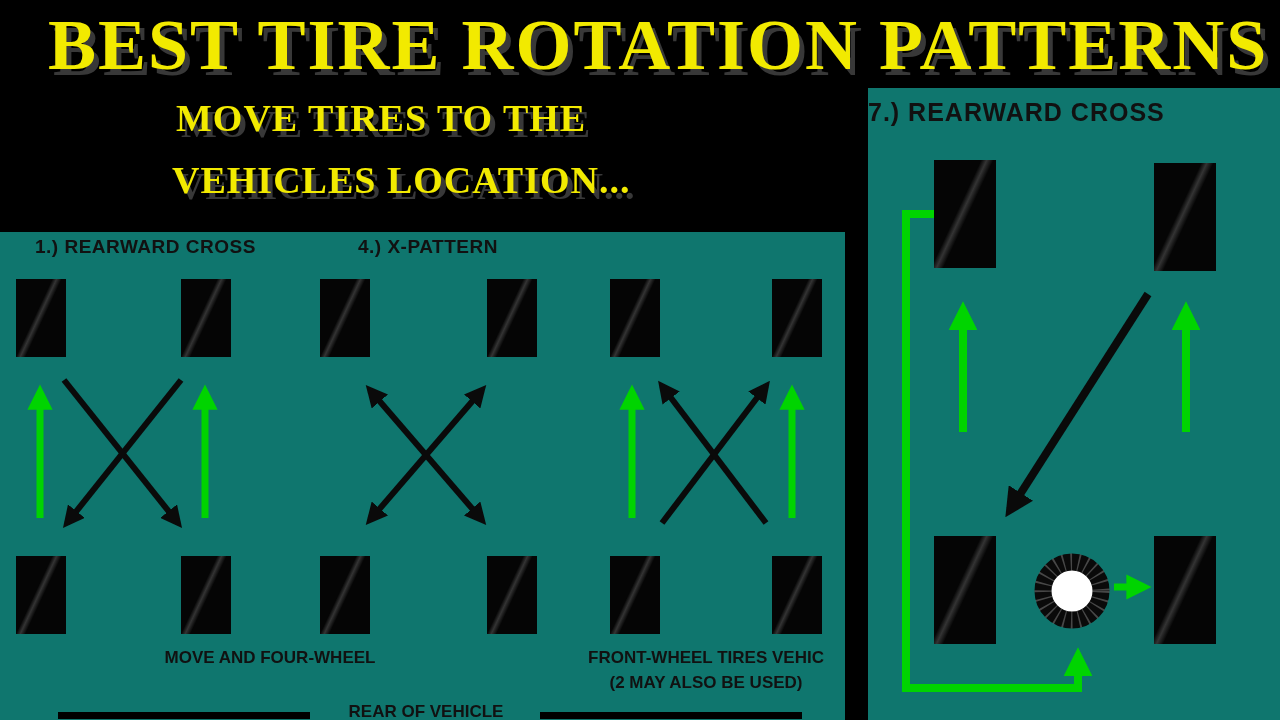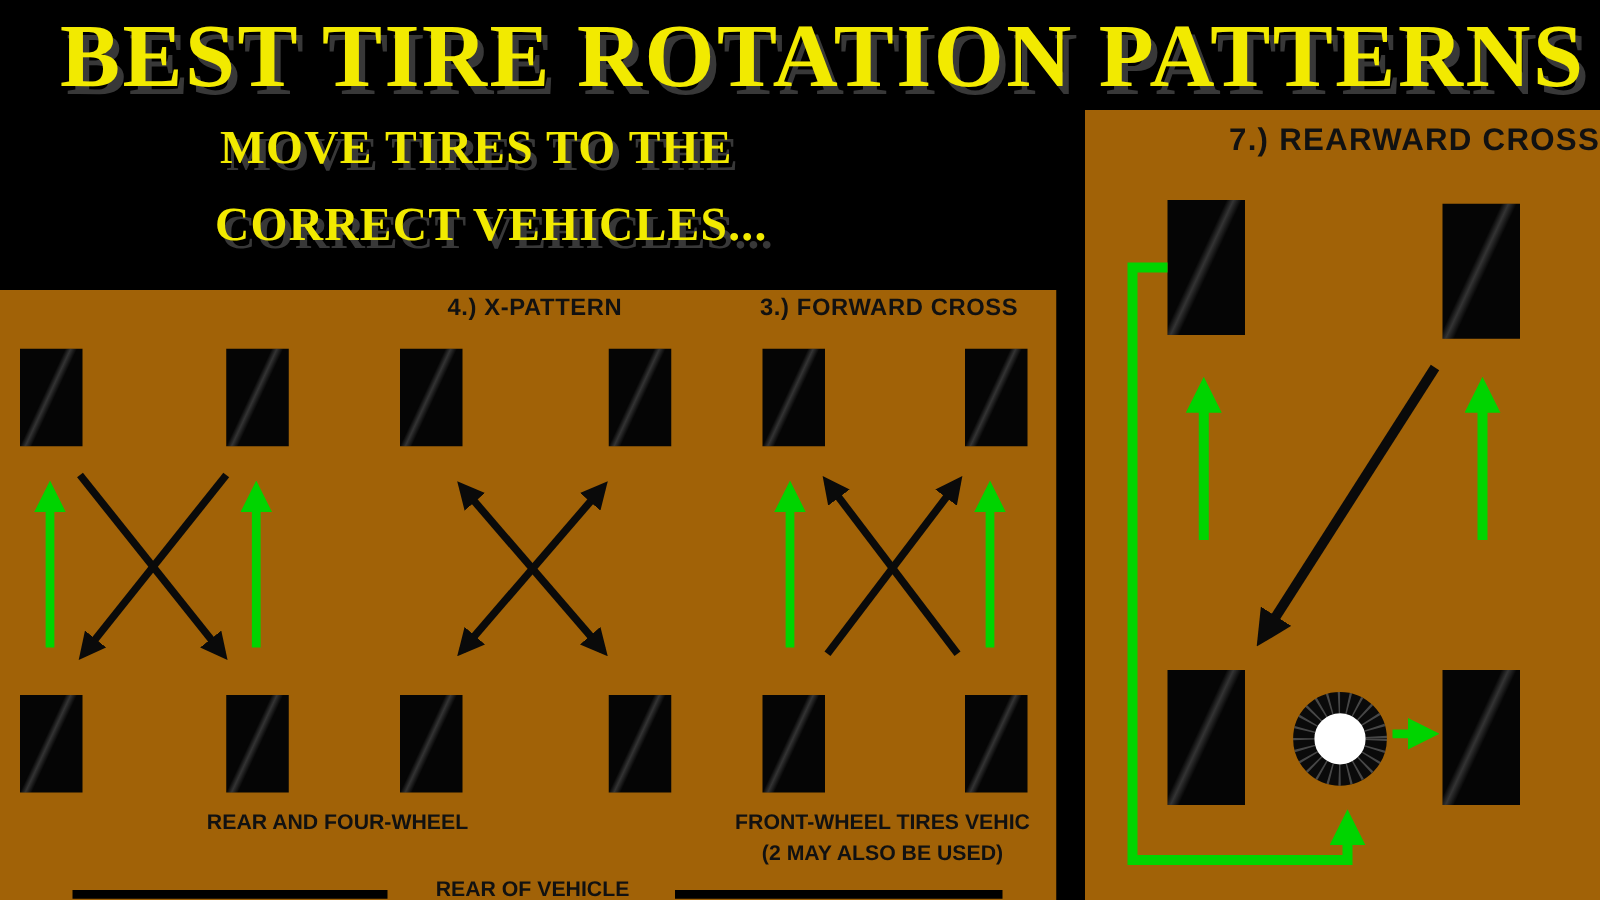--- a/index.html
+++ b/index.html
@@ -1,31 +1,31 @@
 <!DOCTYPE html>
 <html style="--title-yellow: #f2ea00; --arrow-green: #00d400; --ink-black: #0a0a0a; --paper-white: #ffffff;"><head>
 <meta charset="utf-8">
 <style>
   *{box-sizing:border-box}
   html,body{margin:0;padding:0;background:#111}
-  .page{position:relative;width:1280px;height:720px;background:#a16207;overflow:hidden;
+  .page{position:relative;width:1280px;height:720px;background:#0f766e;overflow:hidden;
         font-family:"Liberation Sans",sans-serif;color:#111}
   .band-top{position:absolute;left:0;top:0;width:1280px;height:88px;background:#000;z-index:1}
   .band-left{position:absolute;left:0;top:88px;width:868px;height:144px;background:#000;z-index:1}
   .divider{position:absolute;left:845px;top:232px;width:23px;height:488px;background:#000;z-index:4}
   .title{position:absolute;left:48px;top:4px;white-space:nowrap;z-index:2;
          font-family:"Liberation Serif",serif;font-weight:bold;font-size:72px;letter-spacing:2px;
          color:var(--title-yellow,#f2ea00);text-shadow:5px 6px 0 rgba(125,125,125,.45)}
   .subtitle{position:absolute;white-space:nowrap;z-index:2;
          font-family:"Liberation Serif",serif;font-weight:bold;font-size:38px;letter-spacing:1px;
          color:var(--title-yellow,#f2ea00);text-shadow:5px 6px 0 rgba(125,125,125,.45)}
   .sub1{left:176px;top:96px}
   .sub2{left:172px;top:158px}
   .dlabel{position:absolute;font-weight:bold;font-size:19px;letter-spacing:.5px;white-space:nowrap;z-index:2}
-  .rp-heading{position:absolute;left:868px;top:98px;width:412px;text-align:right;
+  .rp-heading{position:absolute;left:868px;top:98px;width:412px;text-align:left;
          font-weight:bold;font-size:25px;letter-spacing:1px;z-index:2}
   .caption{position:absolute;font-weight:bold;font-size:17px;line-height:25px;text-align:center;
          white-space:nowrap;z-index:2}
   .footer-label{position:absolute;left:320px;top:702px;width:212px;text-align:center;
          font-weight:bold;font-size:17px;z-index:2}
   .fline{position:absolute;top:712px;height:7px;background:#000;z-index:2}
   .fl1{left:58px;width:252px}
   .fl2{left:540px;width:262px}
   .tire{position:absolute;width:50px;height:78px;background-color:#050505;z-index:2;
         background-image:linear-gradient(115deg,transparent 42%,rgba(150,150,150,.32) 47%,transparent 53%)}
@@ -40,24 +40,24 @@
 </head>
 <body>
 
 <div class="page">
 
   <div class="band-top"></div>
   <div class="band-left"></div>
 
   <div class="title">BEST TIRE ROTATION PATTERNS</div>
   <div class="subtitle sub1">MOVE TIRES TO THE</div>
-  <div class="subtitle sub2">CORRECT VEHICLES...</div>
+  <div class="subtitle sub2">VEHICLES LOCATION...</div>
 
+  <div class="dlabel" style="left:35px;top:236px">1.) REARWARD CROSS</div>
   <div class="dlabel" style="left:358px;top:236px">4.) X-PATTERN</div>
-  <div class="dlabel" style="left:608px;top:236px">3.) FORWARD CROSS</div>
   <div class="rp-heading">7.) REARWARD CROSS</div>
 
   <div class="tire" style="left:16px;top:279px"></div>
   <div class="tire" style="left:181px;top:279px"></div>
   <div class="tire" style="left:16px;top:556px"></div>
   <div class="tire" style="left:181px;top:556px"></div>
 
   <div class="tire" style="left:320px;top:279px"></div>
   <div class="tire" style="left:487px;top:279px"></div>
   <div class="tire" style="left:320px;top:556px"></div>
@@ -67,21 +67,21 @@
   <div class="tire" style="left:772px;top:279px"></div>
   <div class="tire" style="left:610px;top:556px"></div>
   <div class="tire" style="left:772px;top:556px"></div>
 
   <div class="tire big" style="left:934px;top:160px"></div>
   <div class="tire big" style="left:1154px;top:163px"></div>
   <div class="tire big" style="left:934px;top:536px"></div>
   <div class="tire big" style="left:1154px;top:536px"></div>
 
   <div class="caption" style="left:120px;top:645px;width:300px">
-    <div>REAR AND FOUR-WHEEL</div>
+    <div>MOVE AND FOUR-WHEEL</div>
   </div>
   <div class="caption" style="left:560px;top:645px;width:292px">
     <div>FRONT-WHEEL TIRES VEHIC</div>
     <div>(2 MAY ALSO BE USED)</div>
   </div>
 
   <div class="fline fl1"></div>
   <div class="footer-label">REAR OF VEHICLE</div>
   <div class="fline fl2"></div>
 

